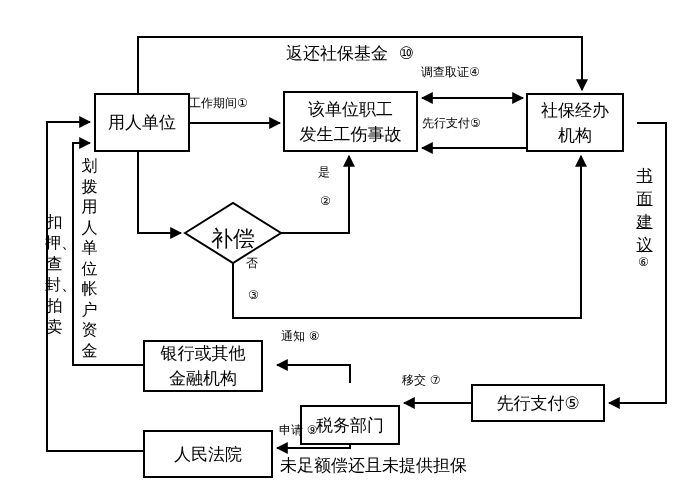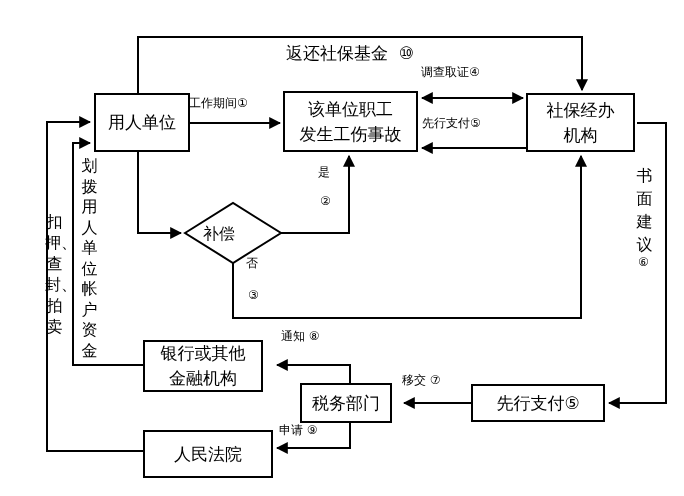--- a/index.html
+++ b/index.html
@@ -32,21 +32,21 @@
     width:19px;
     font-size:16px;
     line-height:21px;
     word-break:break-all;
     text-align:center;
     white-space:normal;
   }
   .diamond-label{
     position:absolute;
     left:203px;top:224px;width:60px;
-    text-align:left;font-size:16px;
+    text-align:center;font-size:22px;
   }
 </style>
 </head>
 <body>
 
 <div id="canvas">
 
   <svg id="wires" viewBox="0 0 684 496">
     <defs>
       <marker id="arr" viewBox="0 0 10 10" refX="9" refY="5" markerWidth="6" markerHeight="6" orient="auto-start-reverse">
@@ -69,27 +69,27 @@
       <polyline points="143,365 73,365 73,143 90,143" marker-end="url(#arr)"></polyline>
       <polygon points="185,233 233,203 281,233 233,263" fill="#fff"></polygon>
     </g>
   </svg>
 
   <div class="node" style="left:94px;top:93px;width:96px;height:59px;">用人单位</div>
 
   <div class="node" style="left:283px;top:91px;width:135px;height:61px;">该单位职工
 发生工伤事故</div>
 
-  <div class="node" style="left:526px;top:93px;width:109px;height:59px;">社保经办
+  <div class="node" style="left:526px;top:93px;width:98px;height:59px;">社保经办
 机构</div>
 
   <div class="node" style="left:143px;top:340px;width:120px;height:52px;">银行或其他
 金融机构</div>
 
-  <div class="node" style="left:300px;top:383px;width:92px;height:40px;">税务部门</div>
+  <div class="node" style="left:300px;top:405px;width:100px;height:40px;">税务部门</div>
 
   <div class="node" style="left:471px;top:384px;width:134px;height:38px;">先行支付⑤</div>
 
   <div class="node" style="left:143px;top:430px;width:130px;height:48px;">人民法院</div>
 
   <div class="diamond-label">补偿</div>
 
   <div class="label" style="left:286px;top:11px;font-size:17px;margin-top:32px;">返还社保基金  ⑩</div>
 
   <div class="label" style="left:189px;top:96px;">工作期间①</div>
@@ -99,28 +99,29 @@
   <div class="label" style="left:422px;top:116px;">先行支付⑤</div>
 
   <div class="label" style="left:318px;top:165px;">是</div>
 
   <div class="label" style="left:320px;top:194px;">②</div>
 
   <div class="label" style="left:246px;top:256px;">否</div>
 
   <div class="label" style="left:248px;top:288px;">③</div>
 
-  <div class="vlabel" style="left:635px;top:164px;line-height:23px;">书面建议</div>
+  <div class="vlabel" style="left:635px;top:164px;line-height:23px;text-decoration:underline;">书面建议</div>
 
   <div class="label" style="left:638px;top:255px;">⑥</div>
 
   <div class="label" style="left:402px;top:373px;">移交 ⑦</div>
 
   <div class="label" style="left:281px;top:329px;">通知 ⑧</div>
 
   <div class="label" style="left:279px;top:423px;">申请 ⑨</div>
 
+  <div class="label" style="left:280px;top:455px;font-size:17px;">未足额偿还且未提供担保</div>
 
   <div class="vlabel" style="left:45px;top:211px;">扣押、查封、拍卖</div>
 
   <div class="vlabel" style="left:80px;top:156px;line-height:20.5px;">划拨用人单位帐户资金</div>
 
 </div>
 
 </body></html>

